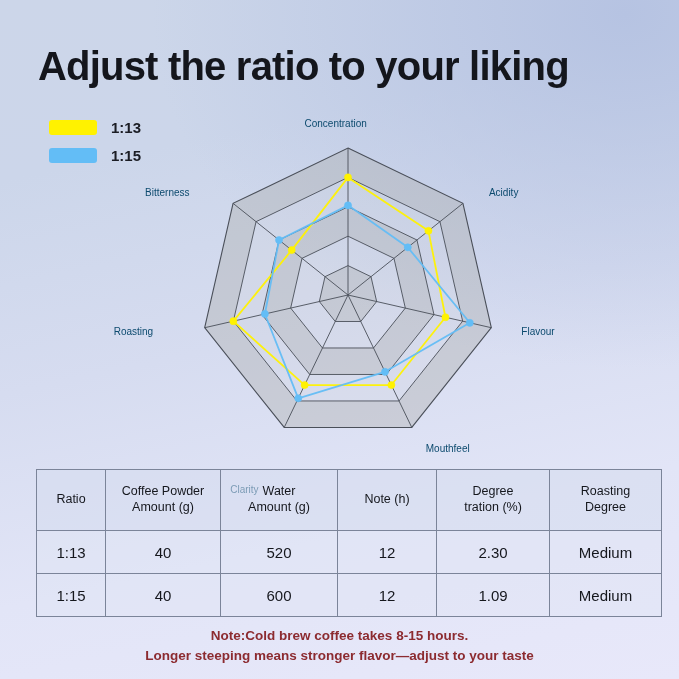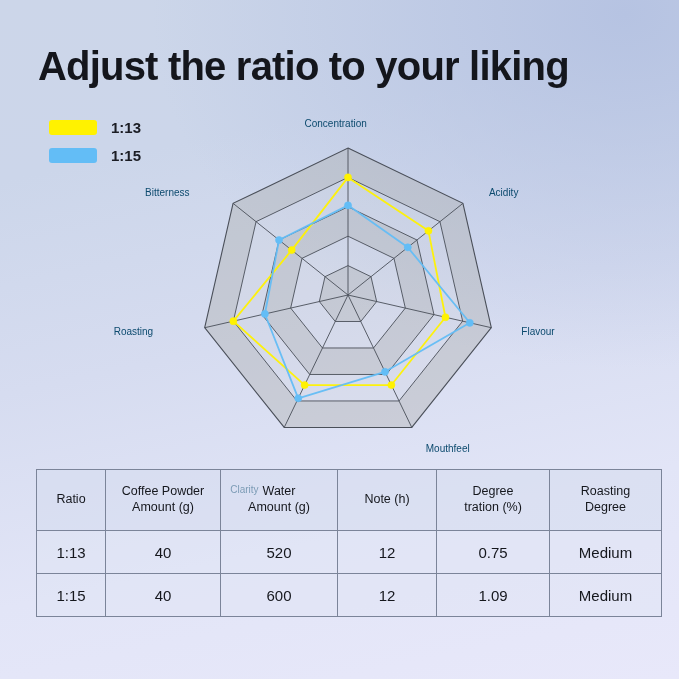--- a/index.html
+++ b/index.html
@@ -150,28 +150,32 @@
             <div>Degree</div>
           </th>
       </tr>
     </thead>
     <tbody id="table-body">
         <tr>
           <td>1:13</td>
           <td>40</td>
           <td>520</td>
           <td>12</td>
-          <td>0.75</td>
+          <td>2.30</td>
           <td>Medium</td>
         </tr>
         <tr>
           <td>1:15</td>
           <td>40</td>
           <td>600</td>
           <td>12</td>
           <td>1.09</td>
           <td>Medium</td>
         </tr>
       </tbody>
   </table>
 
+  <div class="note" style="color: rgb(140, 43, 48);">
+    <div>Note:Cold brew coffee takes 8-15 hours.</div>
+    <div>Longer steeping means stronger flavor—adjust to your taste</div>
+  </div>
 
 </div>
 
 </body></html>

